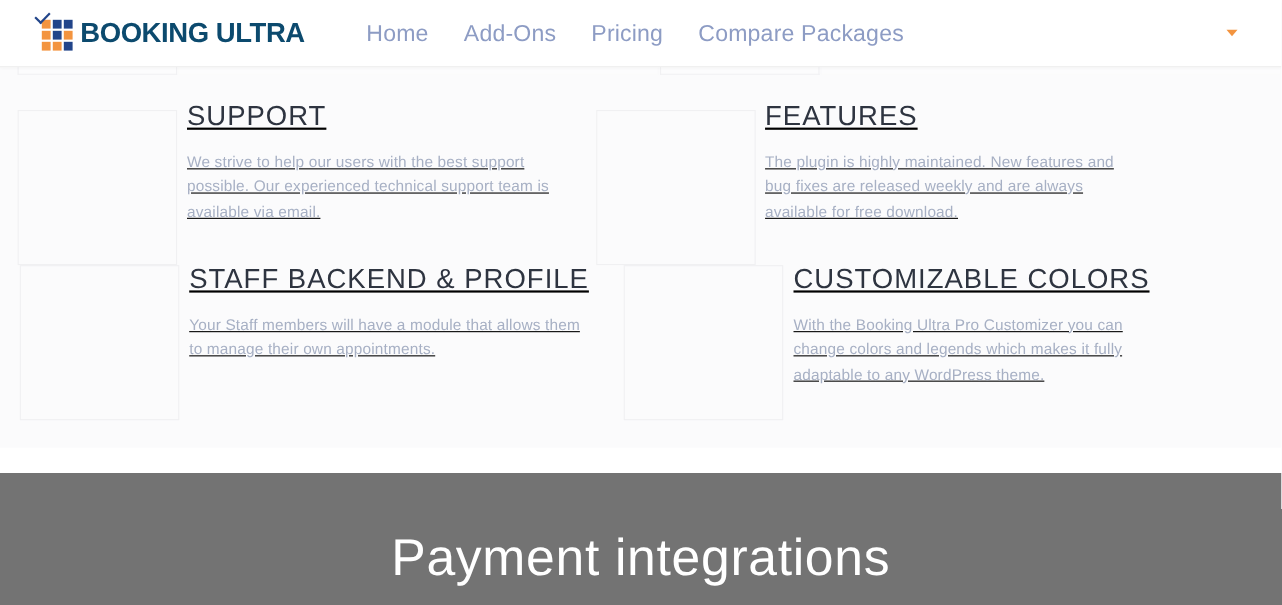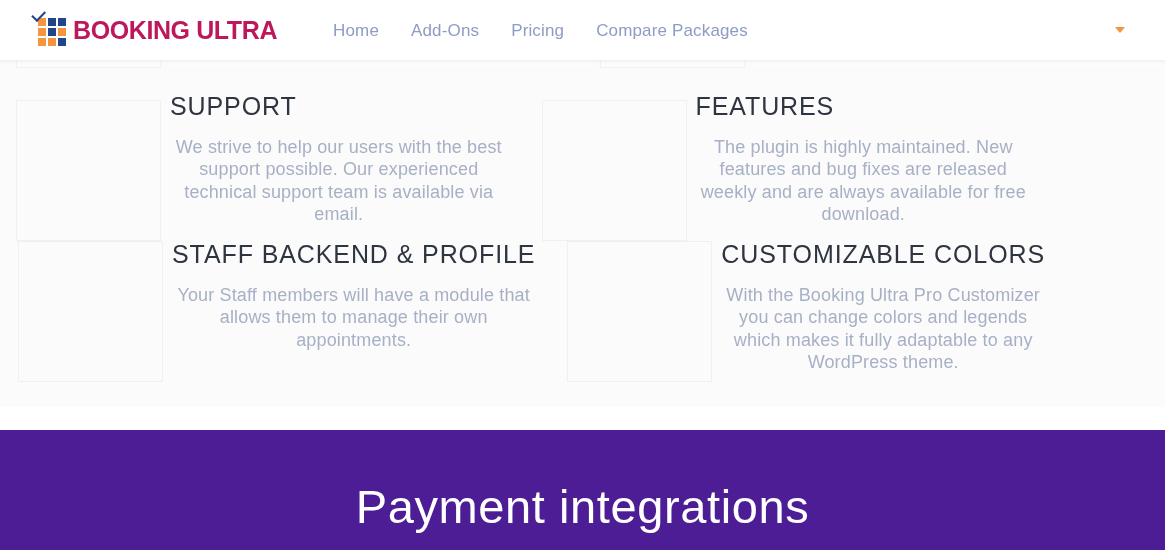--- a/index.html
+++ b/index.html
@@ -73,36 +73,36 @@
     transform: rotate(-46deg);
     transform-origin: 0 100%;
     z-index: 3;
   }
 
   .brand-name {
     font-family: "Liberation Sans", sans-serif;
     font-size: 25px;
     font-weight: bold;
     letter-spacing: -0.4px;
-    color: #be185d;
+    color: #0c4a6e;
     white-space: nowrap;
     line-height: 1;
   }
 
   .main-nav {
     display: flex;
     align-items: center;
     margin-left: 40px;
     gap: 0px;
   }
 
   .nav-item {
     position: relative;
     font-family: "Liberation Sans", sans-serif;
-    font-size: 17px;
+    font-size: 21px;
     font-weight: 300;
     color: #8d9cc4;
     letter-spacing: 0.15px;
     text-decoration: none;
     padding: 0 16px;
     white-space: nowrap;
     cursor: pointer;
     line-height: 61px;
   }
 
@@ -140,20 +140,21 @@
     top: 61px; left: 0;
     width: 1165px;
     height: 346px;
     background: #fbfbfc;
     overflow: hidden;
   }
 
   .feature-row {
     display: flex;
     width: 1047px;
+    text-decoration: underline;
   }
 
   
   .row-clipped {
     height: 8px;
     position: relative;
   }
   .row-clipped .clip-box {
     position: absolute;
     bottom: 1px;
@@ -201,37 +202,36 @@
     letter-spacing: 0.9px;
     color: #2e3440;
     text-transform: uppercase;
     white-space: nowrap;
     margin-bottom: 15px;
   }
 
   .feature-desc {
     font-family: "Liberation Sans", sans-serif;
     font-weight: 300;
-    font-size: 18px;
+    font-size: 14px;
     line-height: 22.5px;
     letter-spacing: 0.15px;
     color: #a7b0c4;
-    text-align: center;
   }
 
   .row2 .feature-cell .icon-box { margin-top: 0; }
   .row2 .feature-text { padding-top: 0; }
 
   
   .payments-section {
     position: absolute;
     top: 430px; left: 0;
     width: 1165px;
     height: 120px;
-    background: #4c1d95;
+    background: #737373;
     display: flex;
     align-items: flex-start;
     justify-content: center;
   }
 
   .payments-title {
     font-family: "Liberation Sans", sans-serif;
     font-weight: 300;
     font-size: 47px;
     line-height: 1;

